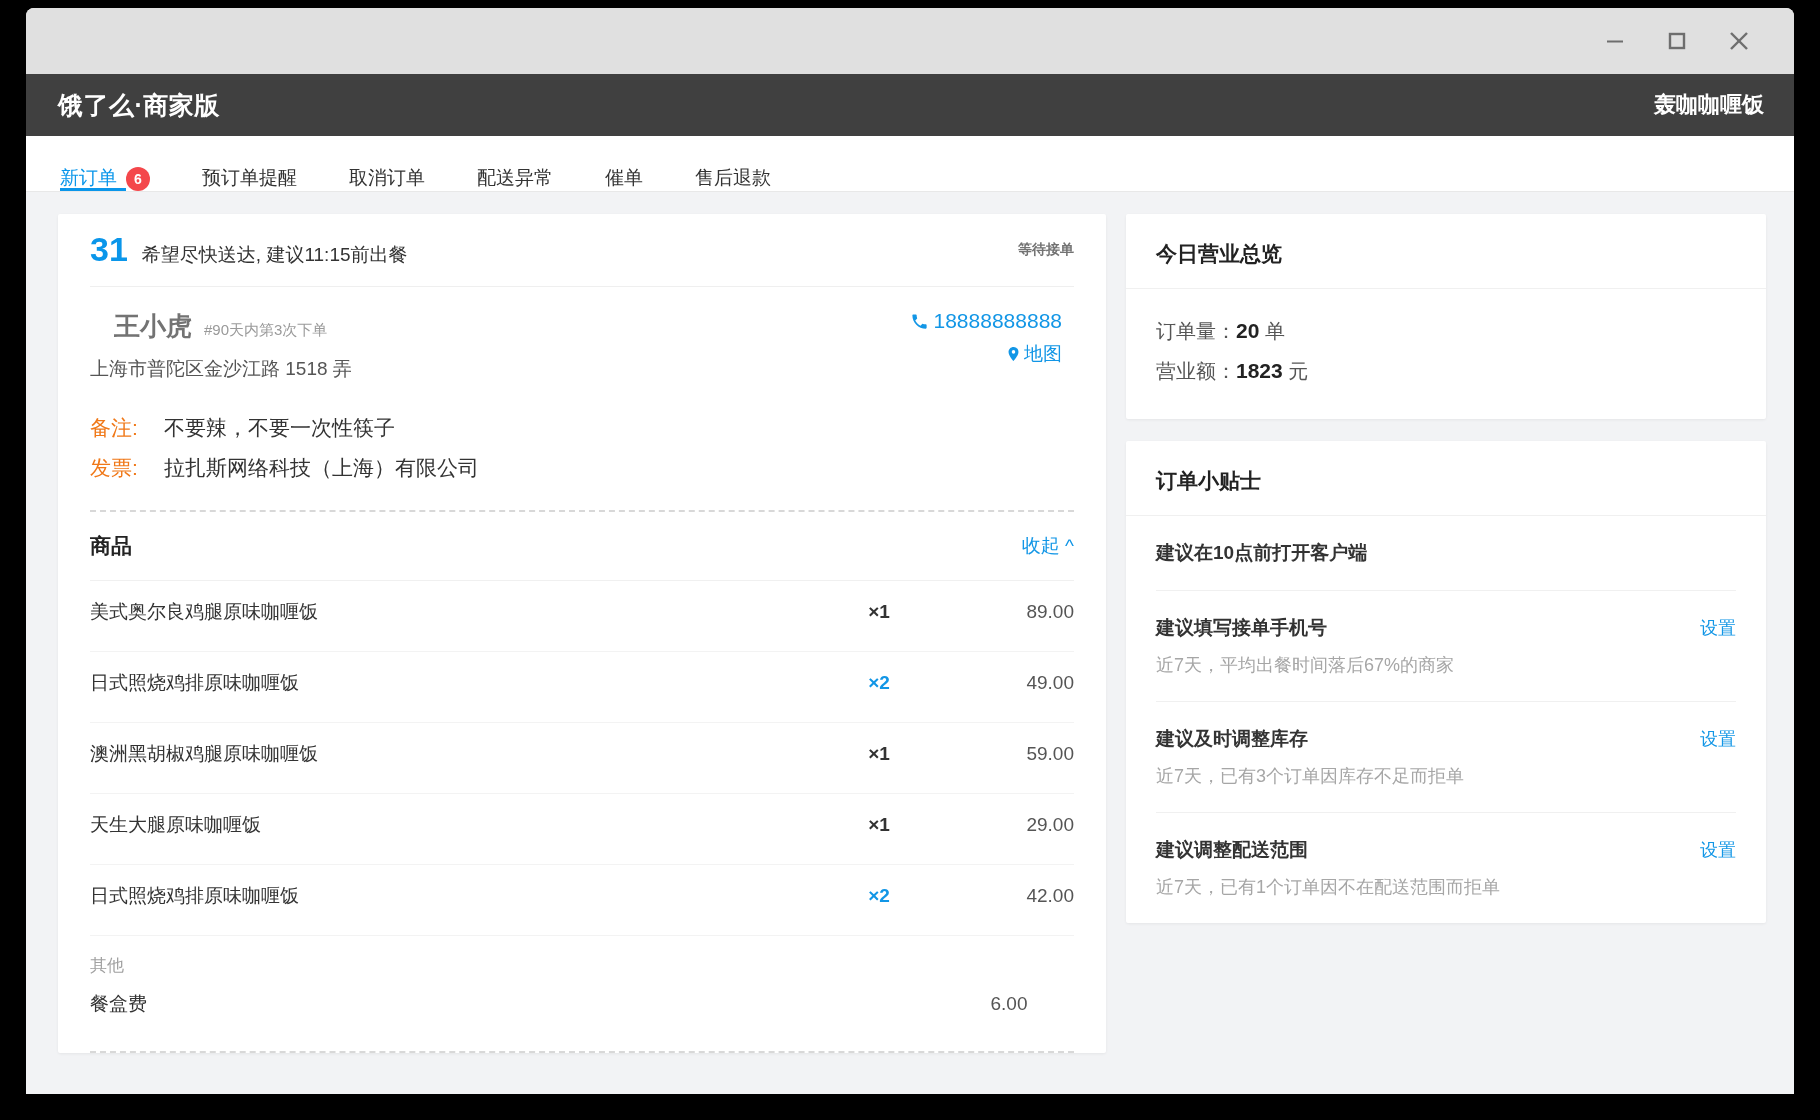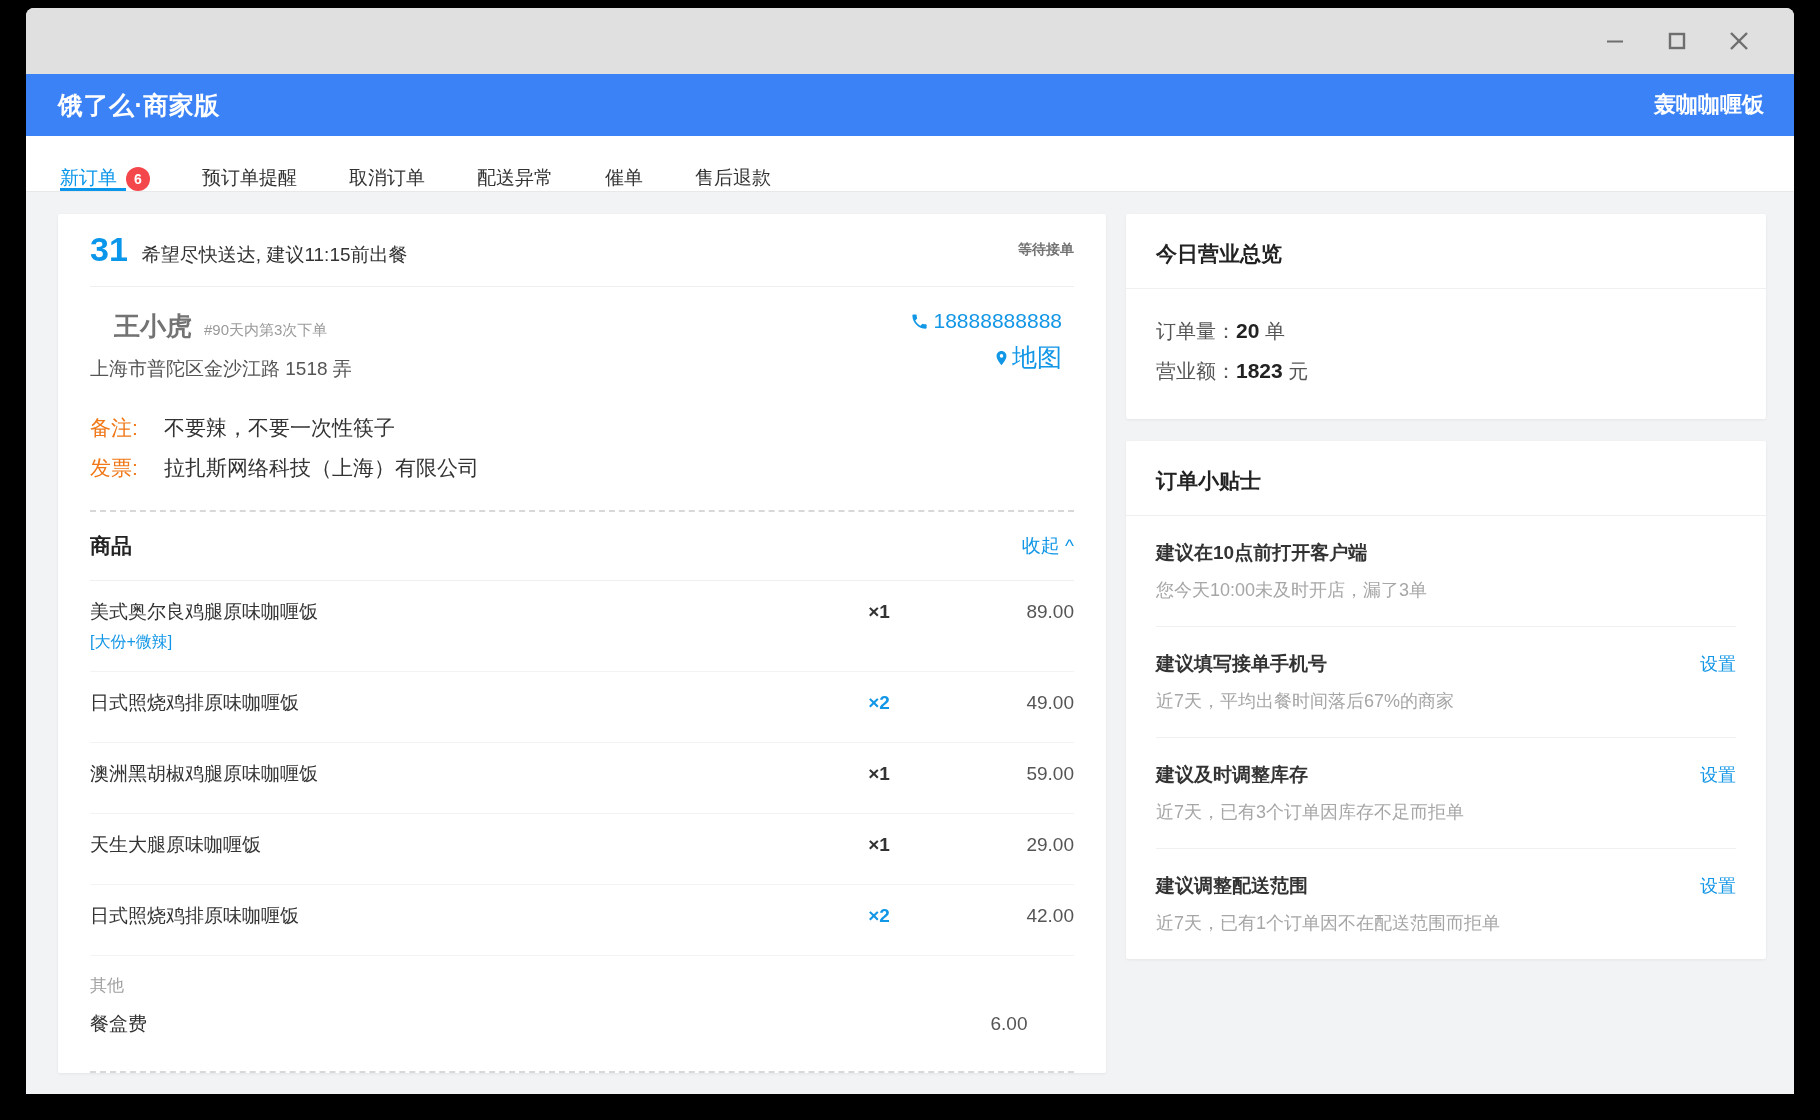--- a/index.html
+++ b/index.html
@@ -43,21 +43,21 @@
     display: flex;
     align-items: center;
     justify-content: center;
     cursor: pointer;
   }
   .win-btn svg { display: block; }
 
   
   .brand-bar {
     height: 62px;
-    background: #3b82f6;
+    background: #404040;
     display: flex;
     align-items: center;
     justify-content: space-between;
     padding: 0 30px 0 32px;
     box-sizing: border-box;
   }
   .brand-title {
     color: #ffffff;
     font-size: 25px;
     font-weight: bold;
@@ -215,21 +215,21 @@
     font-size: 21px;
     cursor: pointer;
   }
   .map-line {
     margin-top: 8px;
     display: flex;
     align-items: center;
     justify-content: flex-end;
     gap: 2px;
     color: #1296e6;
-    font-size: 25px;
+    font-size: 19px;
     cursor: pointer;
   }
 
   .notes-block {
     padding: 6px 0 22px 0;
   }
   .note-row {
     display: flex;
     align-items: baseline;
     font-size: 21px;
@@ -478,21 +478,20 @@
         <div class="dashed-sep"></div>
 
         <div class="goods-head">
           <div class="goods-title">商品</div>
           <div class="goods-collapse">收起 ^</div>
         </div>
 
         <div class="goods-row">
           <div class="g-name">
             <span>美式奥尔良鸡腿原味咖喱饭</span>
-            <span class="g-spec">[大份+微辣]</span>
           </div>
           <div class="g-qty">×1</div>
           <div class="g-price">89.00</div>
         </div>
 
         <div class="goods-row">
           <div class="g-name">日式照烧鸡排原味咖喱饭</div>
           <div class="g-qty hl">×2</div>
           <div class="g-price">49.00</div>
         </div>
@@ -540,21 +539,20 @@
       </div>
 
       <div class="card">
         <div class="panel-title">订单小贴士</div>
         <div class="tips-list">
 
           <div class="tip-item">
             <div class="tip-head">
               <span class="tip-title">建议在10点前打开客户端</span>
             </div>
-            <div class="tip-sub">您今天10:00未及时开店，漏了3单</div>
           </div>
 
           <div class="tip-item">
             <div class="tip-head">
               <span class="tip-title">建议填写接单手机号</span>
               <span class="tip-action">设置</span>
             </div>
             <div class="tip-sub">近7天，平均出餐时间落后67%的商家</div>
           </div>
 

